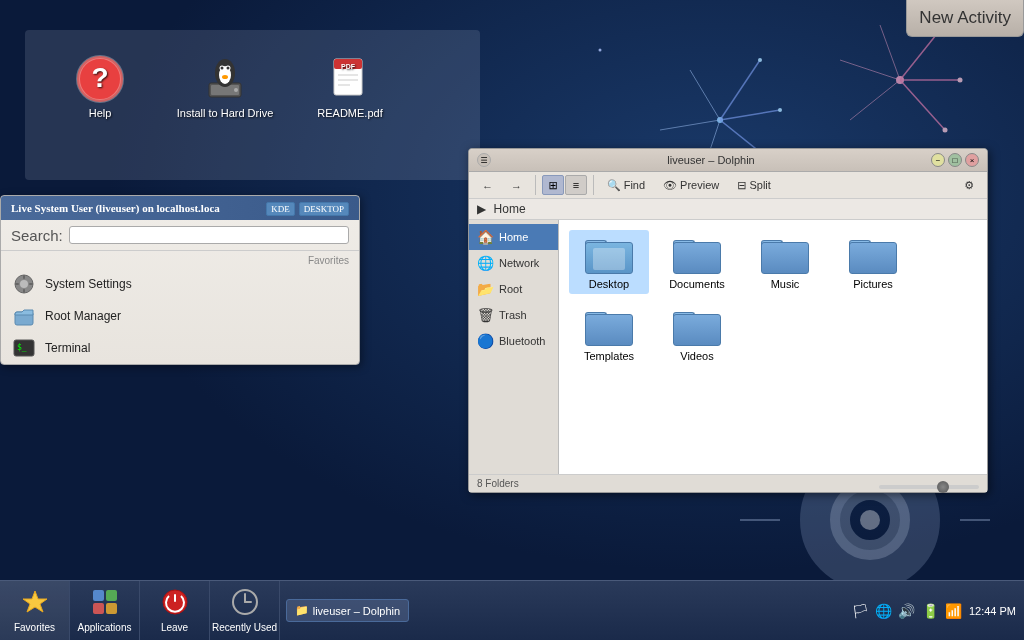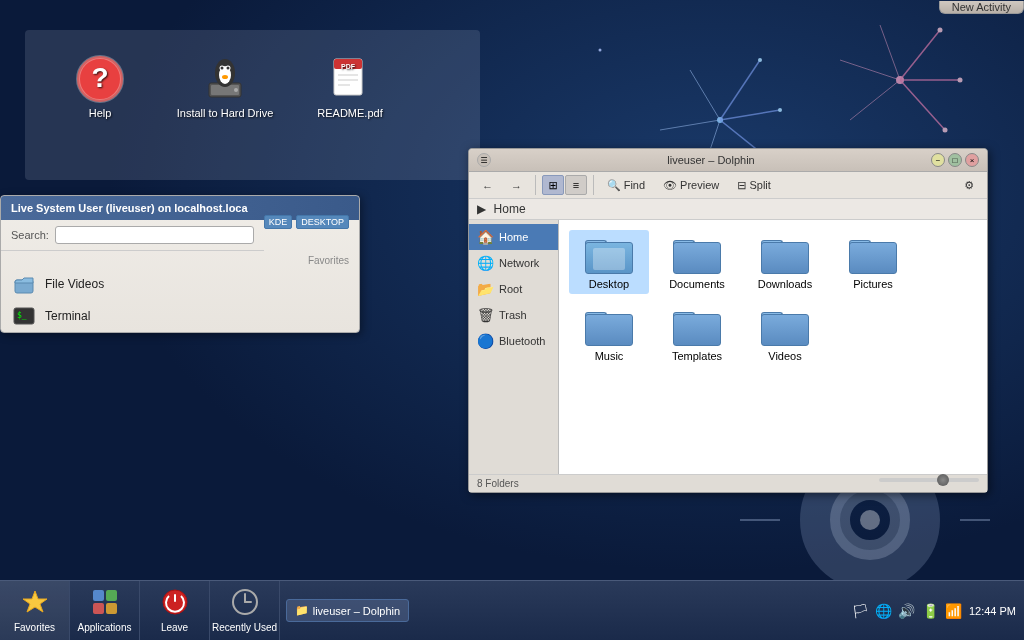--- a/index.html
+++ b/index.html
@@ -27,22 +27,22 @@
       top: 0;
       right: 0;
       z-index: 100;
     }
 
     .new-activity-btn {
       background: linear-gradient(to bottom, #d0c8c0, #b8b0a8);
       border: 1px solid #999;
       border-top: none;
       border-radius: 0 0 6px 6px;
-      padding: 0 12px;
-      font-size: 11px;
+      padding: 8px 12px;
+      font-size: 17px;
       cursor: pointer;
       color: #333;
     }
 
     
     .desktop-icons-window {
       position: absolute;
       top: 30px;
       left: 25px;
       width: 455px;
@@ -86,52 +86,52 @@
       box-shadow: 2px 2px 8px rgba(0,0,0,0.4);
       z-index: 50;
     }
 
     .kde-menu-header {
       background: linear-gradient(to right, #4a6a9a, #3a5a8a);
       color: white;
       padding: 6px 10px;
       font-size: 11px;
       border-radius: 3px 3px 0 0;
+      font-family: Liberation Serif, serif;
     }
 
     .kde-menu-header .username {
       font-weight: bold;
     }
 
     .kde-menu-header .badges {
       float: right;
       display: flex;
       gap: 4px;
     }
 
     .badge {
       background: #5588bb;
       border: 1px solid #4477aa;
       border-radius: 2px;
       padding: 1px 4px;
       font-size: 9px;
-      margin-top: 13px;
     }
 
     .search-row {
       padding: 6px 10px;
       display: flex;
       align-items: center;
       gap: 6px;
       border-bottom: 1px solid #ccc;
     }
 
     .search-label {
       color: #555;
-      font-size: 11px;
+      font-size: 15px;
     }
 
     .search-input {
       flex: 1;
       border: 1px solid #aaa;
       border-radius: 3px;
       padding: 2px 4px;
       font-size: 11px;
       background: white;
     }
@@ -336,21 +336,21 @@
       border-bottom: none;
     }
 
     .dolphin-statusbar {
       padding: 3px 8px;
       background: #e0dcd6;
       border-top: 1px solid #ccc;
       font-size: 10px;
       color: #555;
       display: flex;
-      align-items: flex-start;
+      align-items: flex-end;
     }
 
     .statusbar-slider {
       margin-left: auto;
       width: 100px;
       height: 4px;
       background: #ccc;
       border-radius: 2px;
       position: relative;
     }
@@ -595,30 +595,43 @@
       <span class="badge">DESKTOP</span>
     </div>
   </div>
   <div class="search-row">
     <span class="search-label">Search:</span>
     <input type="text" class="search-input" placeholder="" style="">
   </div>
   <div class="favorites-label">Favorites</div>
 
 
+  <div class="menu-item">
+    <div class="menu-icon">
+      <svg width="22" height="22" viewBox="0 0 22 22">
+        <circle cx="11" cy="11" r="9" fill="#888" stroke="#666"></circle>
+        <circle cx="11" cy="11" r="4" fill="#bbb"></circle>
+        <rect x="10" y="2" width="2" height="4" rx="1" fill="#666"></rect>
+        <rect x="10" y="16" width="2" height="4" rx="1" fill="#666"></rect>
+        <rect x="2" y="10" width="4" height="2" rx="1" fill="#666"></rect>
+        <rect x="16" y="10" width="4" height="2" rx="1" fill="#666"></rect>
+      </svg>
+    </div>
+    <span>System Settings</span>
+  </div>
 
 
   <div class="menu-item">
     <div class="menu-icon">
       <svg width="22" height="22" viewBox="0 0 22 22">
         <rect x="2" y="7" width="18" height="13" rx="2" fill="#7aaad0" stroke="#5a8ab0"></rect>
         <path d="M2 10 L2 9 Q2 7 4 7 L9 7 L11 5 L20 5 Q20 5 20 7 L20 10Z" fill="#8abce0" stroke="#5a8ab0"></path>
       </svg>
     </div>
-    <span>File Videos</span>
+    <span>Root Manager</span>
   </div>
 
   <div class="menu-item">
     <div class="menu-icon">
       <svg width="22" height="22" viewBox="0 0 22 22">
         <rect x="1" y="3" width="20" height="16" rx="2" fill="#333" stroke="#555"></rect>
         <text x="4" y="13" font-size="8" fill="#00ff00" font-family="monospace">$_</text>
       </svg>
     </div>
     <span>Terminal</span>
@@ -708,42 +721,35 @@
       </div>
 
       <div class="file-item">
         <div class="folder-icon">
           <div class="folder-tab"></div>
           <div class="folder-body"></div>
         </div>
         <span>Documents</span>
       </div>
 
+
       <div class="file-item">
         <div class="folder-icon">
           <div class="folder-tab"></div>
           <div class="folder-body"></div>
         </div>
-        <span>Downloads</span>
+        <span>Music</span>
       </div>
 
       <div class="file-item">
         <div class="folder-icon">
           <div class="folder-tab"></div>
           <div class="folder-body"></div>
         </div>
         <span>Pictures</span>
-      </div>
-
-      <div class="file-item">
-        <div class="folder-icon">
-          <div class="folder-tab"></div>
-          <div class="folder-body"></div>
-        </div>
-        <span>Music</span>
       </div>
 
 
       <div class="file-item">
         <div class="folder-icon">
           <div class="folder-tab"></div>
           <div class="folder-body"></div>
         </div>
         <span>Templates</span>
       </div>

